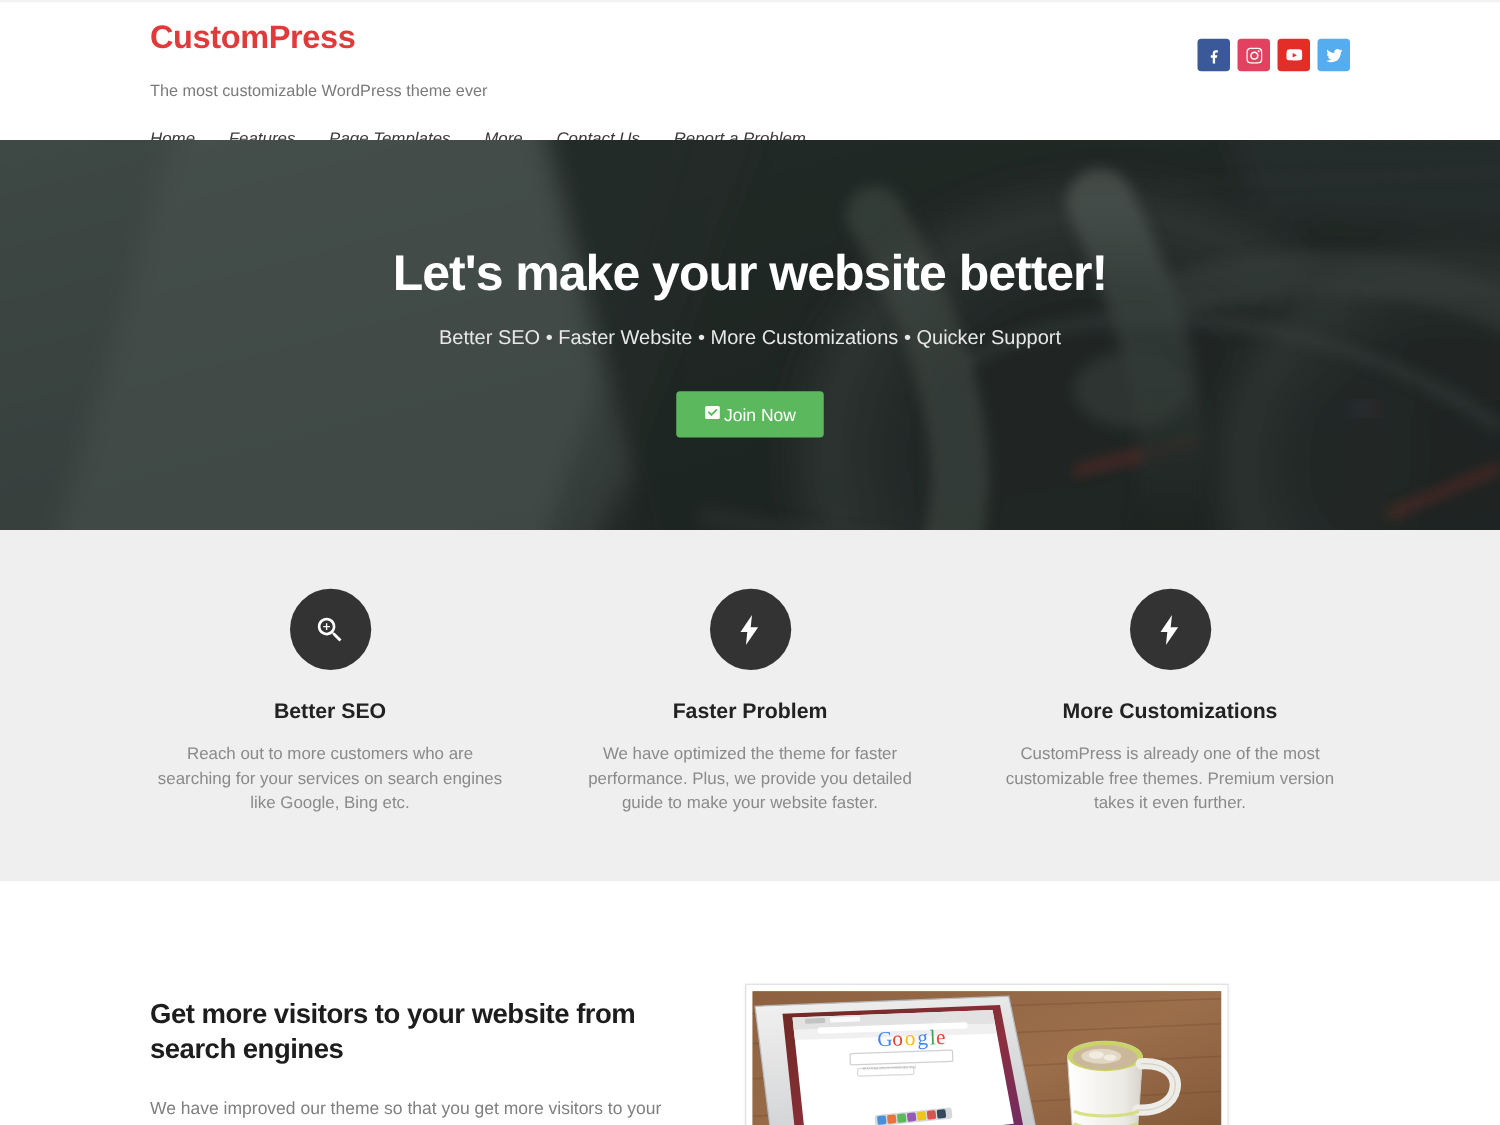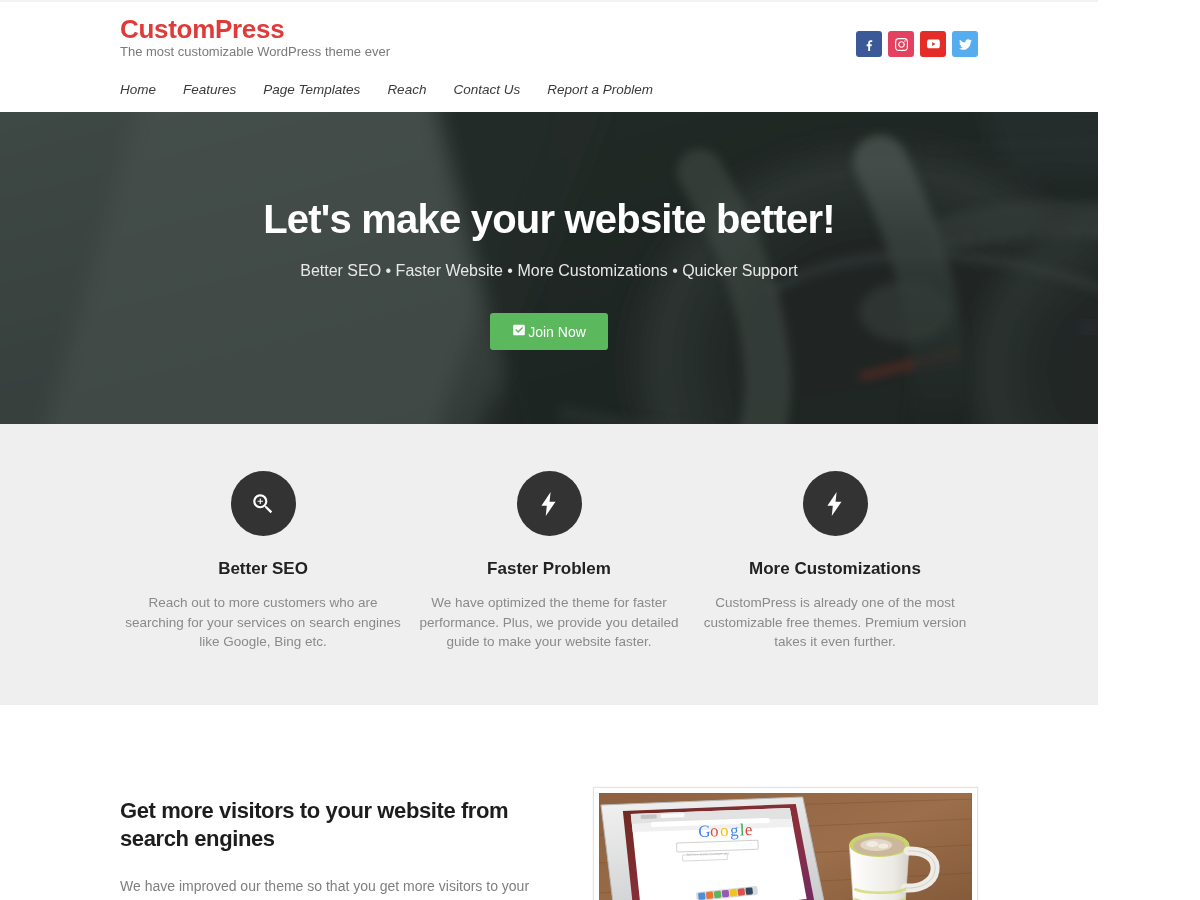--- a/index.html
+++ b/index.html
@@ -2,40 +2,40 @@
 <html><head>
 <meta charset="utf-8">
 <style>
   * { margin:0; padding:0; box-sizing:border-box; }
   html, body {
     width:1200px; height:900px;
     font-family:"Liberation Sans", sans-serif;
     background:#ffffff;
     overflow:hidden;
   }
-  .page { width:1098px; height:900px; position:relative; }
+  .page { width:1200px; height:900px; position:relative; }
 
   
   .top-rule { height:2px; background:#f2f2f2; width:100%; }
 
   
   .site-header {
     position:relative;
     background:#ffffff;
     padding:0 120px;
     height:110px;
   }
   .brand-row { display:flex; justify-content:space-between; align-items:flex-start; padding-top:12px; }
   .brand { }
   .site-title {
     font-size:26px; font-weight:bold; color:#e03b3b;
     letter-spacing:-0.3px; line-height:30px;
   }
   .site-desc {
-    font-size:13px; color:#7a7a7a; margin-top:0; line-height:16px;
+    font-size:13px; color:#7a7a7a; margin-top:21px; line-height:16px;
   }
   .social { display:flex; gap:6px; padding-top:17px; }
   .social a {
     width:26px; height:26px; border-radius:3px;
     display:flex; align-items:center; justify-content:center;
     color:#fff;
   }
   .social svg { width:13px; height:13px; fill:#fff; display:block; }
 
   .main-nav { display:flex; gap:27px; margin-top:21px;font-style:italic; }
@@ -147,21 +147,21 @@
               </svg>
           </span>
         </a>
       </nav>
     </div>
 
     <nav class="main-nav">
       <a href="#">Home</a>
       <a href="#">Features</a>
       <a href="#">Page Templates</a>
-      <a href="#">Reach</a>
+      <a href="#">More</a>
       <a href="#">Contact Us</a>
       <a href="#">Report a Problem</a>
     </nav>
   </header>
 
   <section class="hero">
     <div class="hero-bg">
       <svg width="1200" height="312" viewBox="0 0 1200 312" preserveAspectRatio="none" style="position:absolute;inset:0">
         <defs>
           <linearGradient id="gDash" x1="0" y1="0" x2="1" y2="1">

